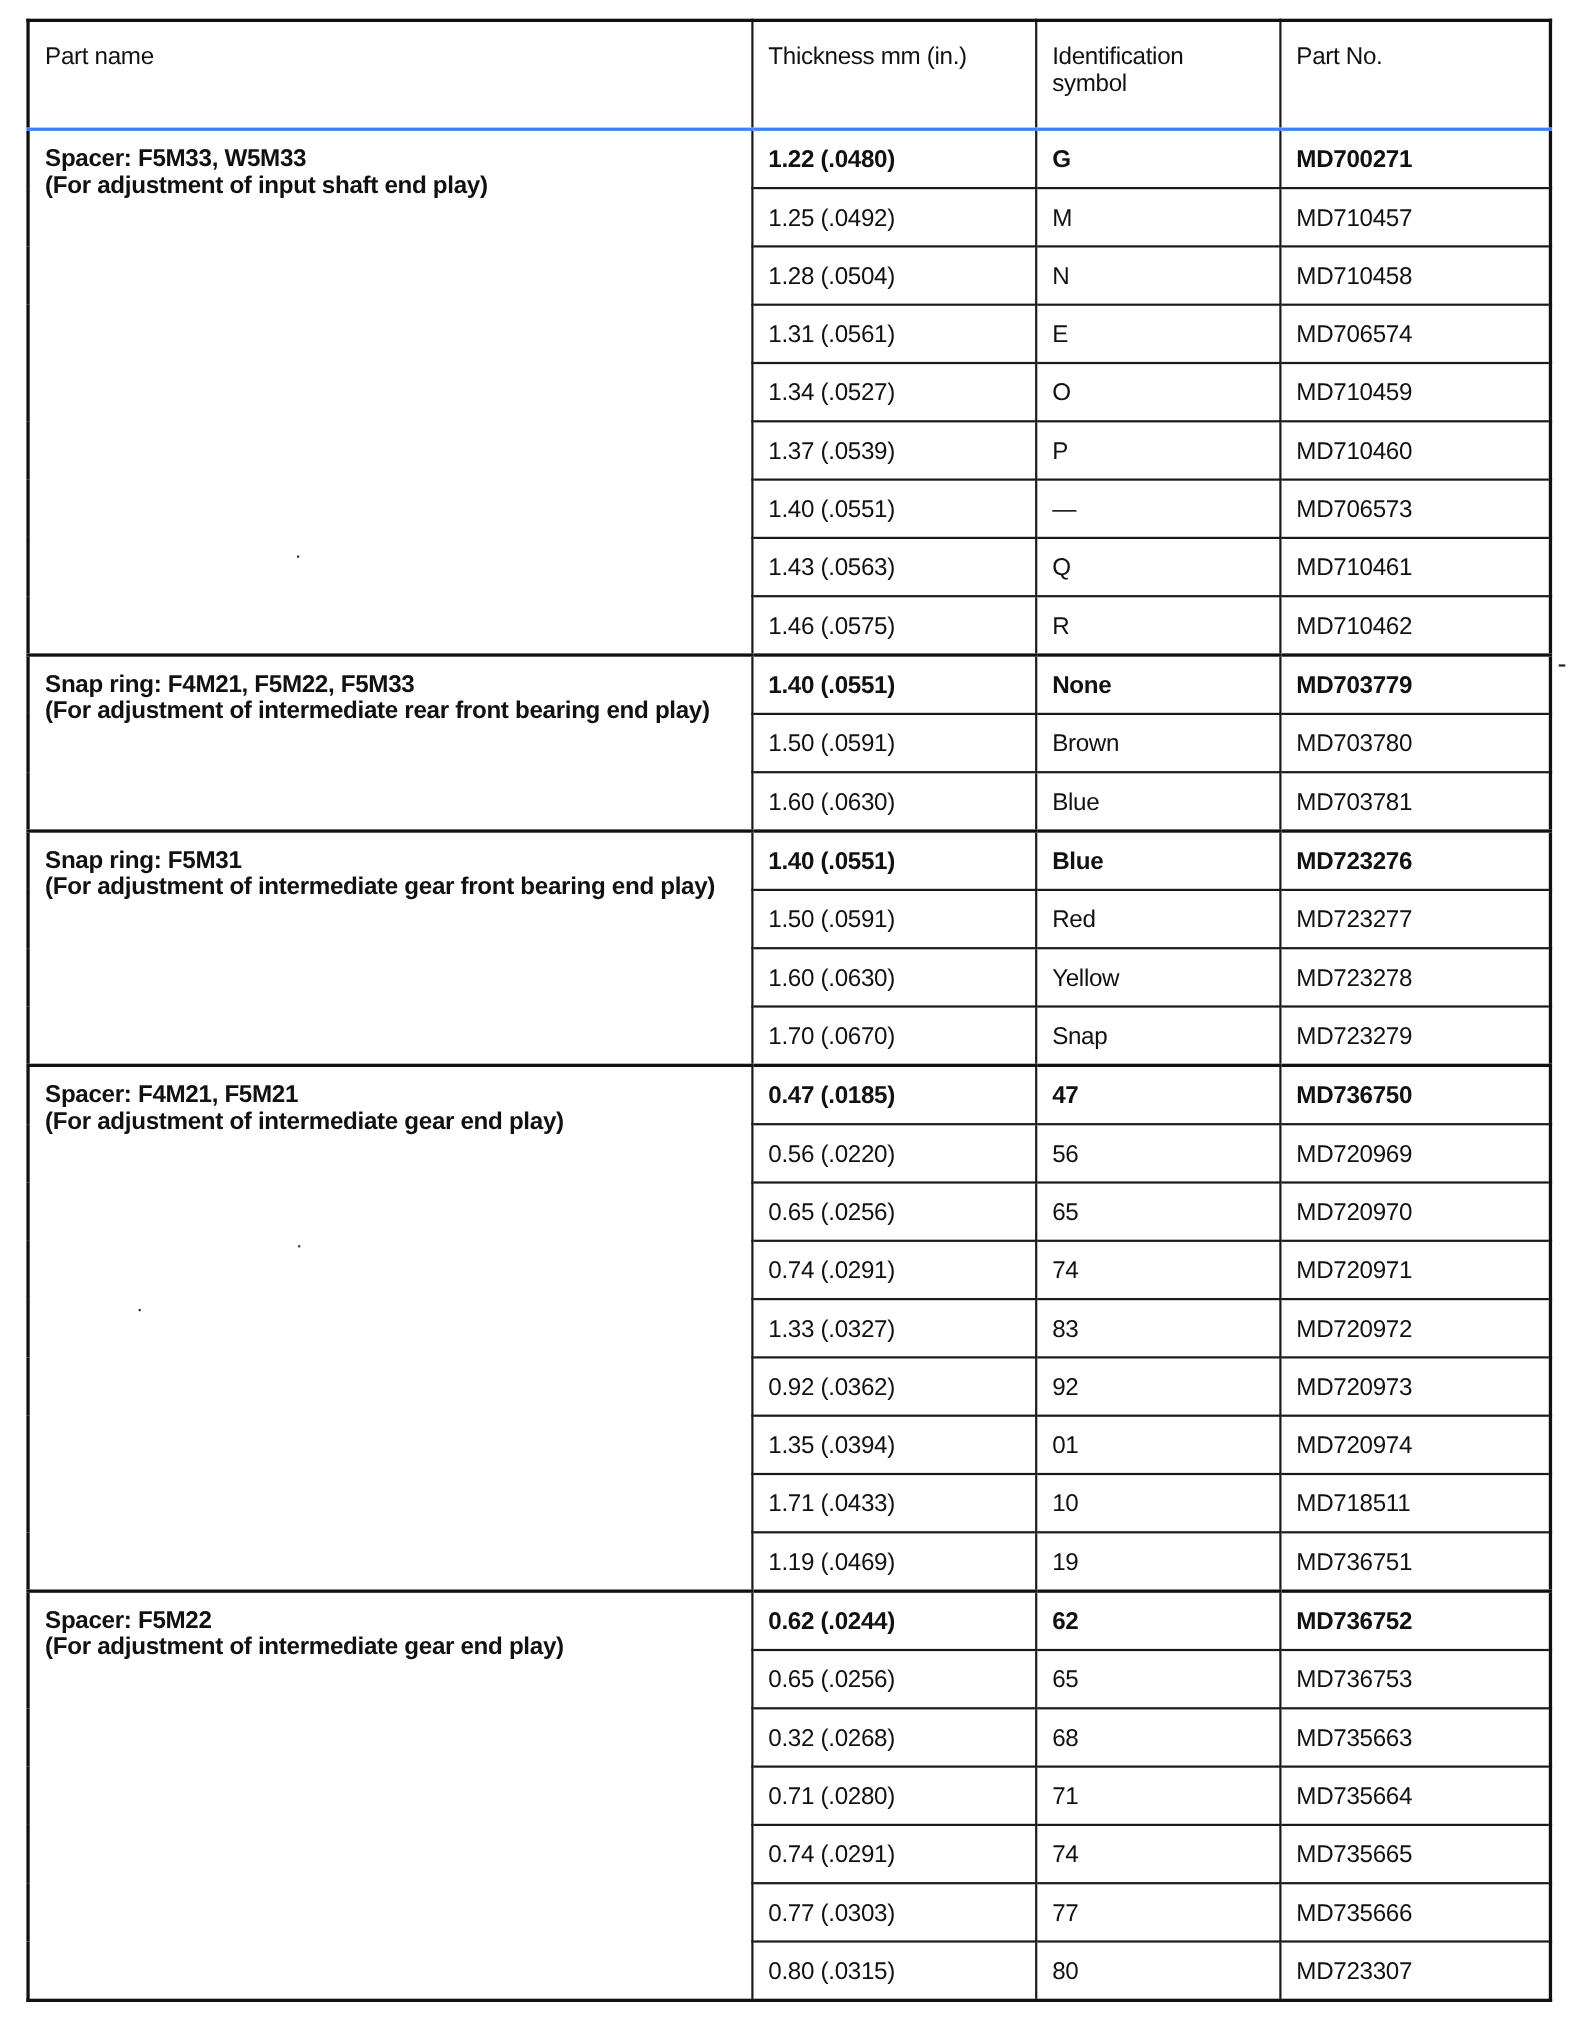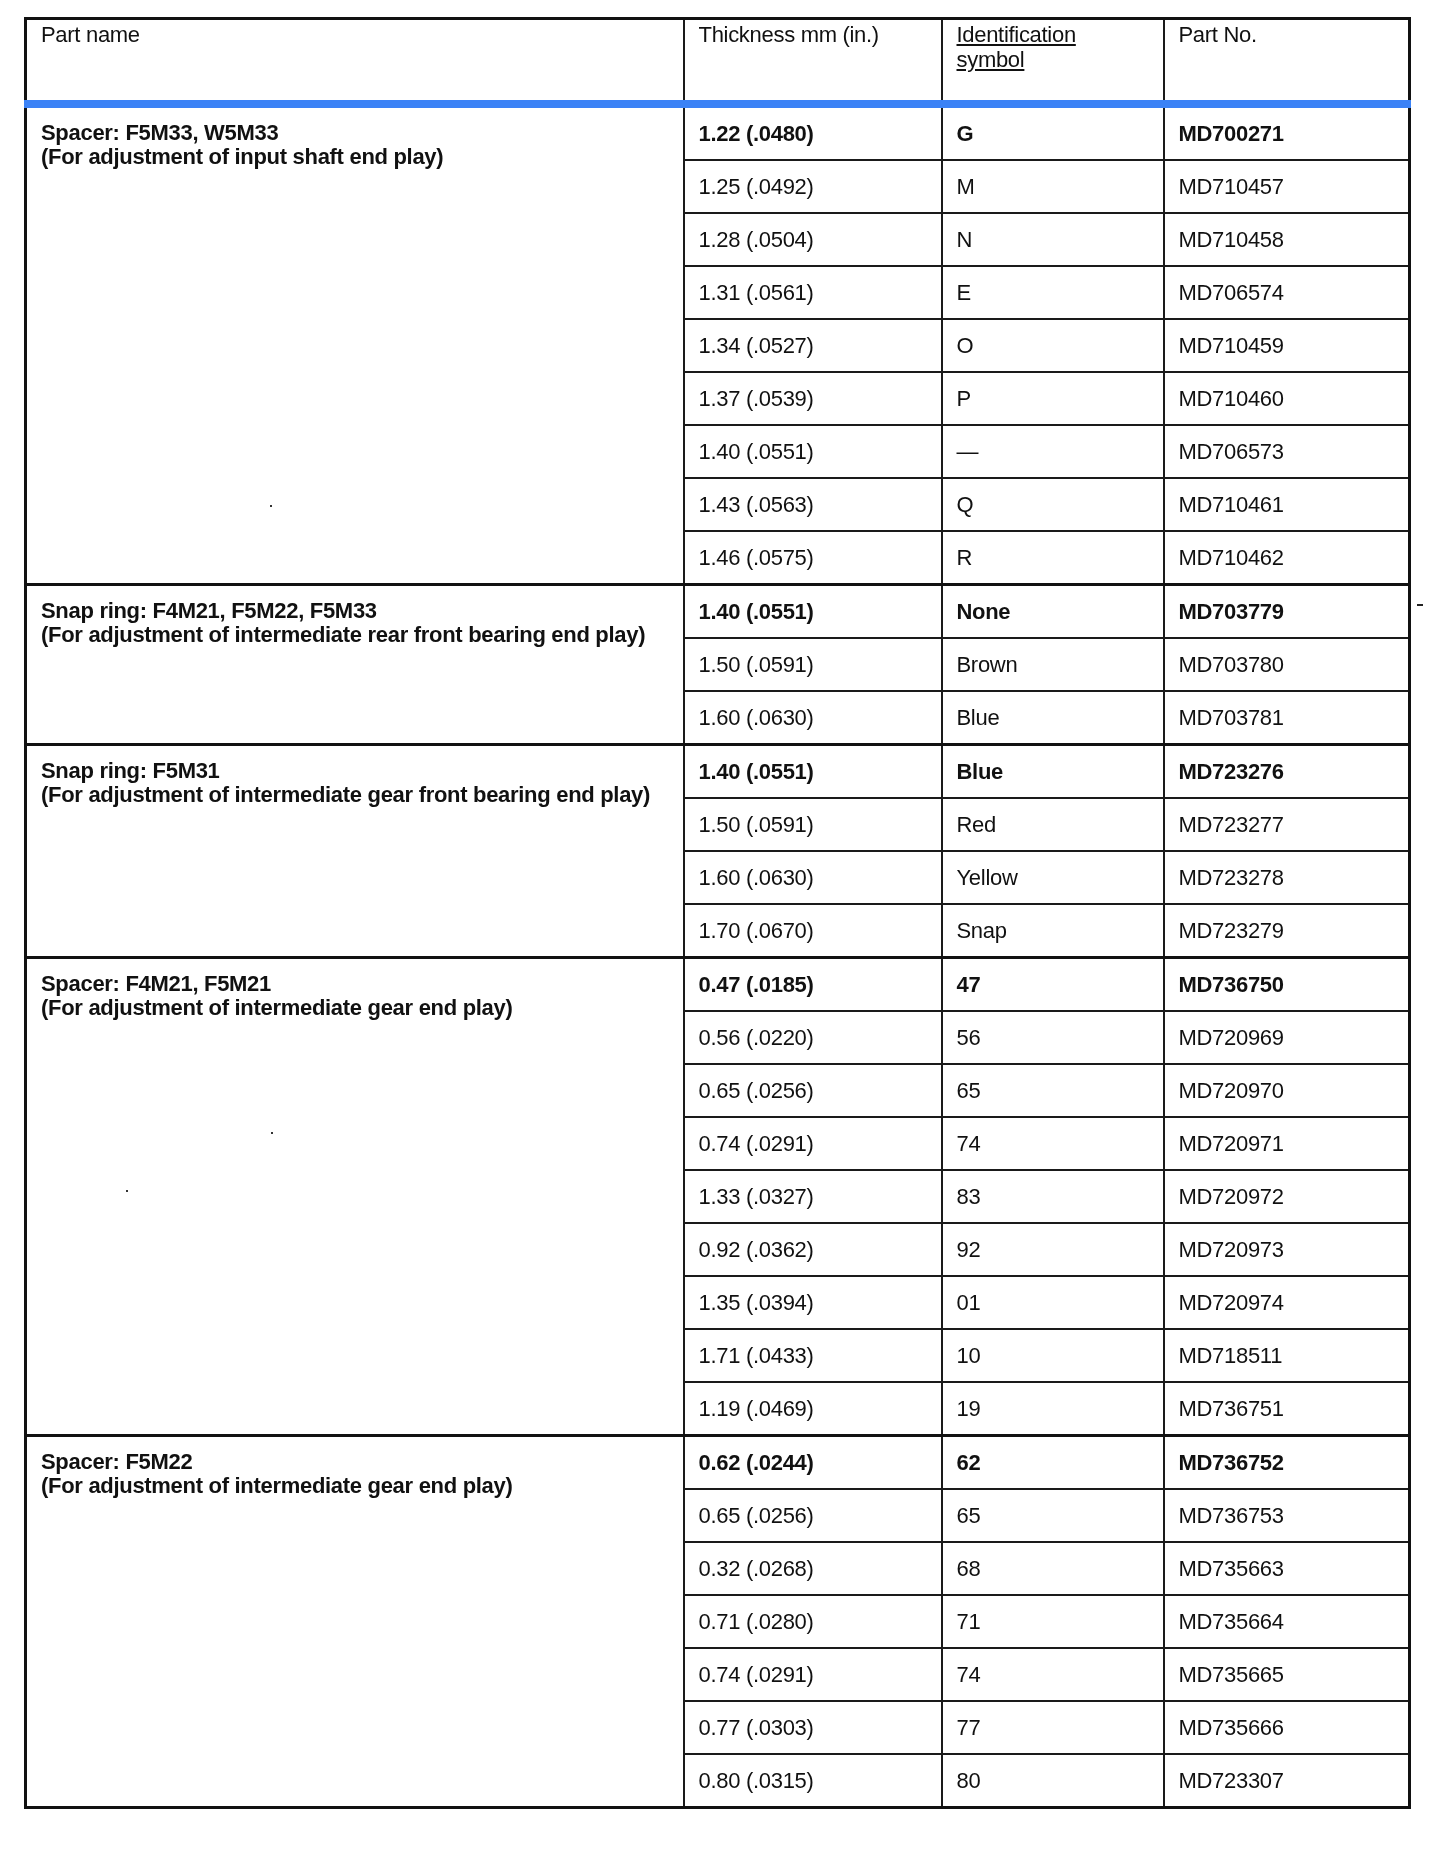--- a/index.html
+++ b/index.html
@@ -13,41 +13,41 @@
   table.parts col.c1 { width: 658px; }
   table.parts col.c2 { width: 258px; }
   table.parts col.c3 { width: 222px; }
   table.parts col.c4 { width: 246px; }
   table.parts th, table.parts td {
     border: 2px solid #1a1a1a;
     font-weight: normal; text-align: left; vertical-align: middle;
     font-size: 22px; line-height: 25px; letter-spacing: -0.3px;
     padding: 0 14px; height: 51px;
   }
-  table.parts thead th { height: 78px; vertical-align: top; padding-top: 2px; border-bottom: 8px solid #3b82f6; }
+  table.parts thead th { height: 78px; vertical-align: top; padding-top: 18px; border-bottom: 3px solid #3b82f6; }
   table.parts td.part-name { vertical-align: top; padding-top: 13px; line-height: 24px; }
   table.parts tr.group-start td { border-top: 3px solid #111; font-weight: bold; }
   .stray-mark { position: absolute; left: 1417px; top: 604px; width: 6px; height: 2px; background: #222; }
   .dot { position: absolute; width: 2px; height: 2px; background: #333; }
 </style>
 </head>
 <body>
 
 <table class="parts">
   <colgroup>
       <col class="c1">
       <col class="c2">
       <col class="c3">
       <col class="c4">
     </colgroup>
   <thead>
     <tr>
       <th>Part name</th>
       <th>Thickness mm (in.)</th>
-      <th style="padding-right:40px;text-decoration:underline;">Identification symbol</th>
+      <th style="padding-right:40px;">Identification symbol</th>
       <th>Part No.</th>
     </tr>
   </thead>
   <tbody id="table-body">
       <tr class="group-start">
         <td class="part-name" rowspan="9">
           <div>Spacer: F5M33, W5M33</div>
           <div>(For adjustment of input shaft end play)</div>
         </td>
         <td>1.22 (.0480)</td>

